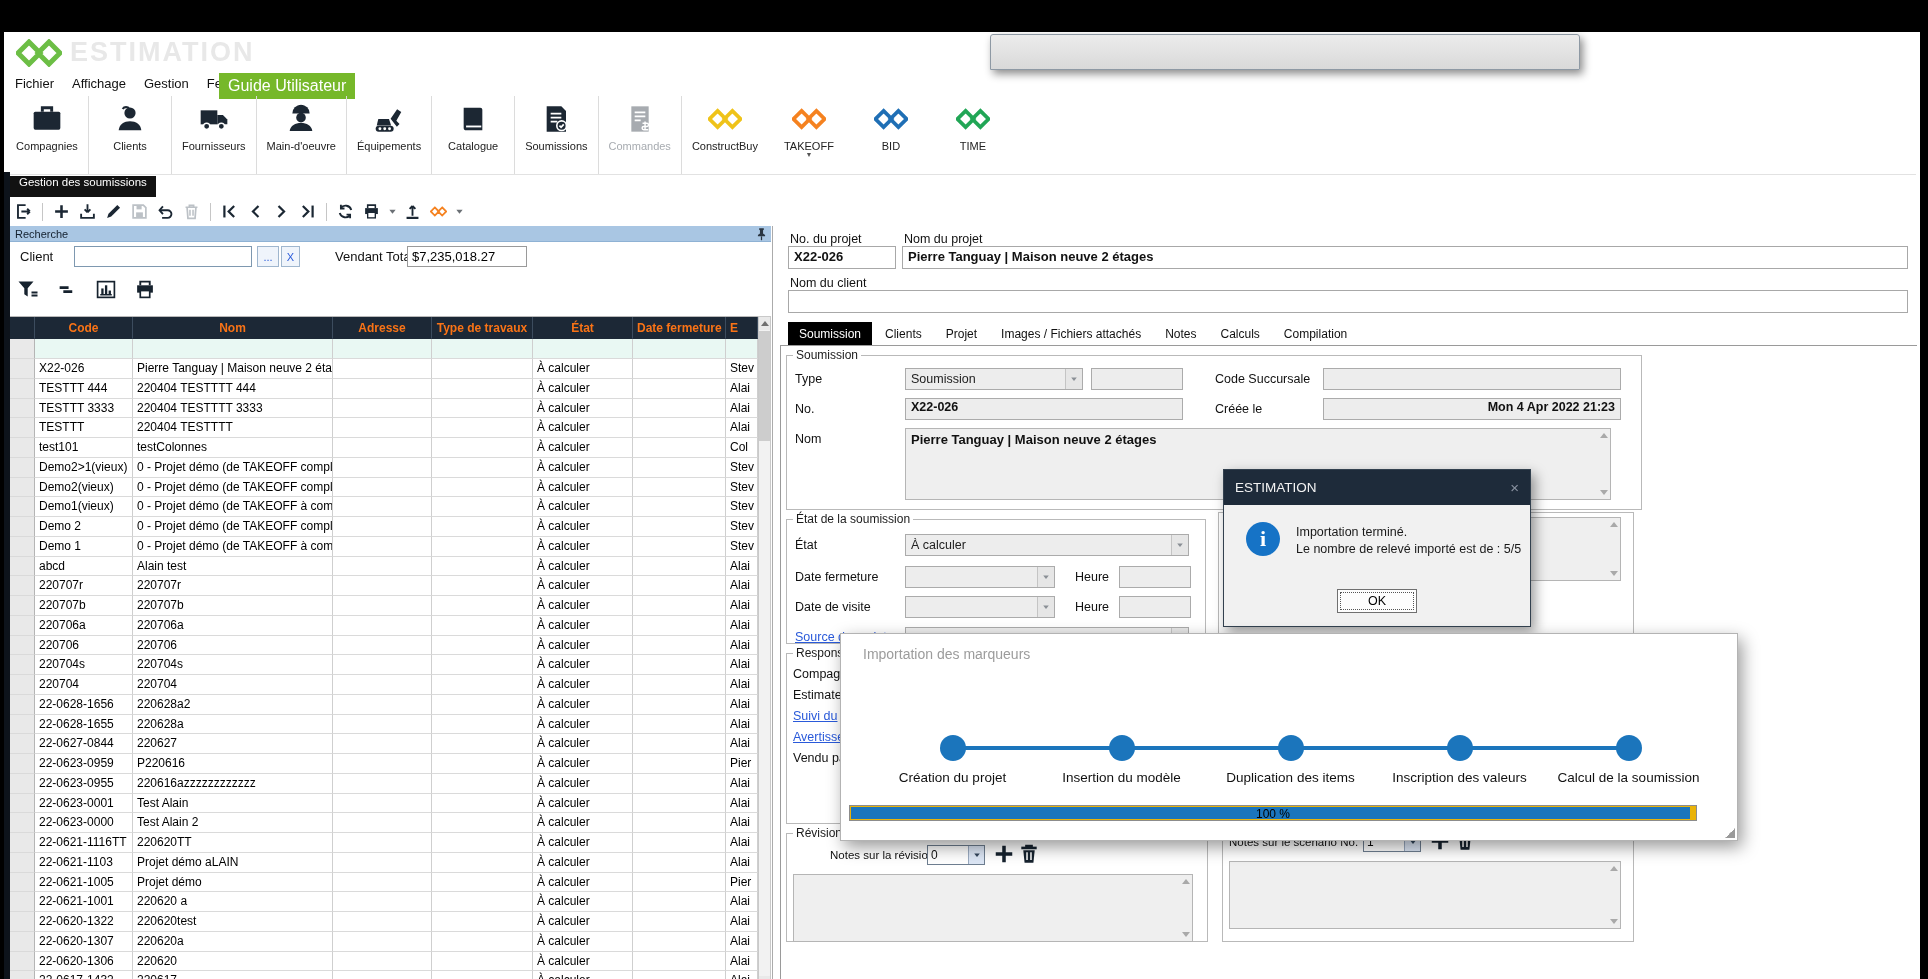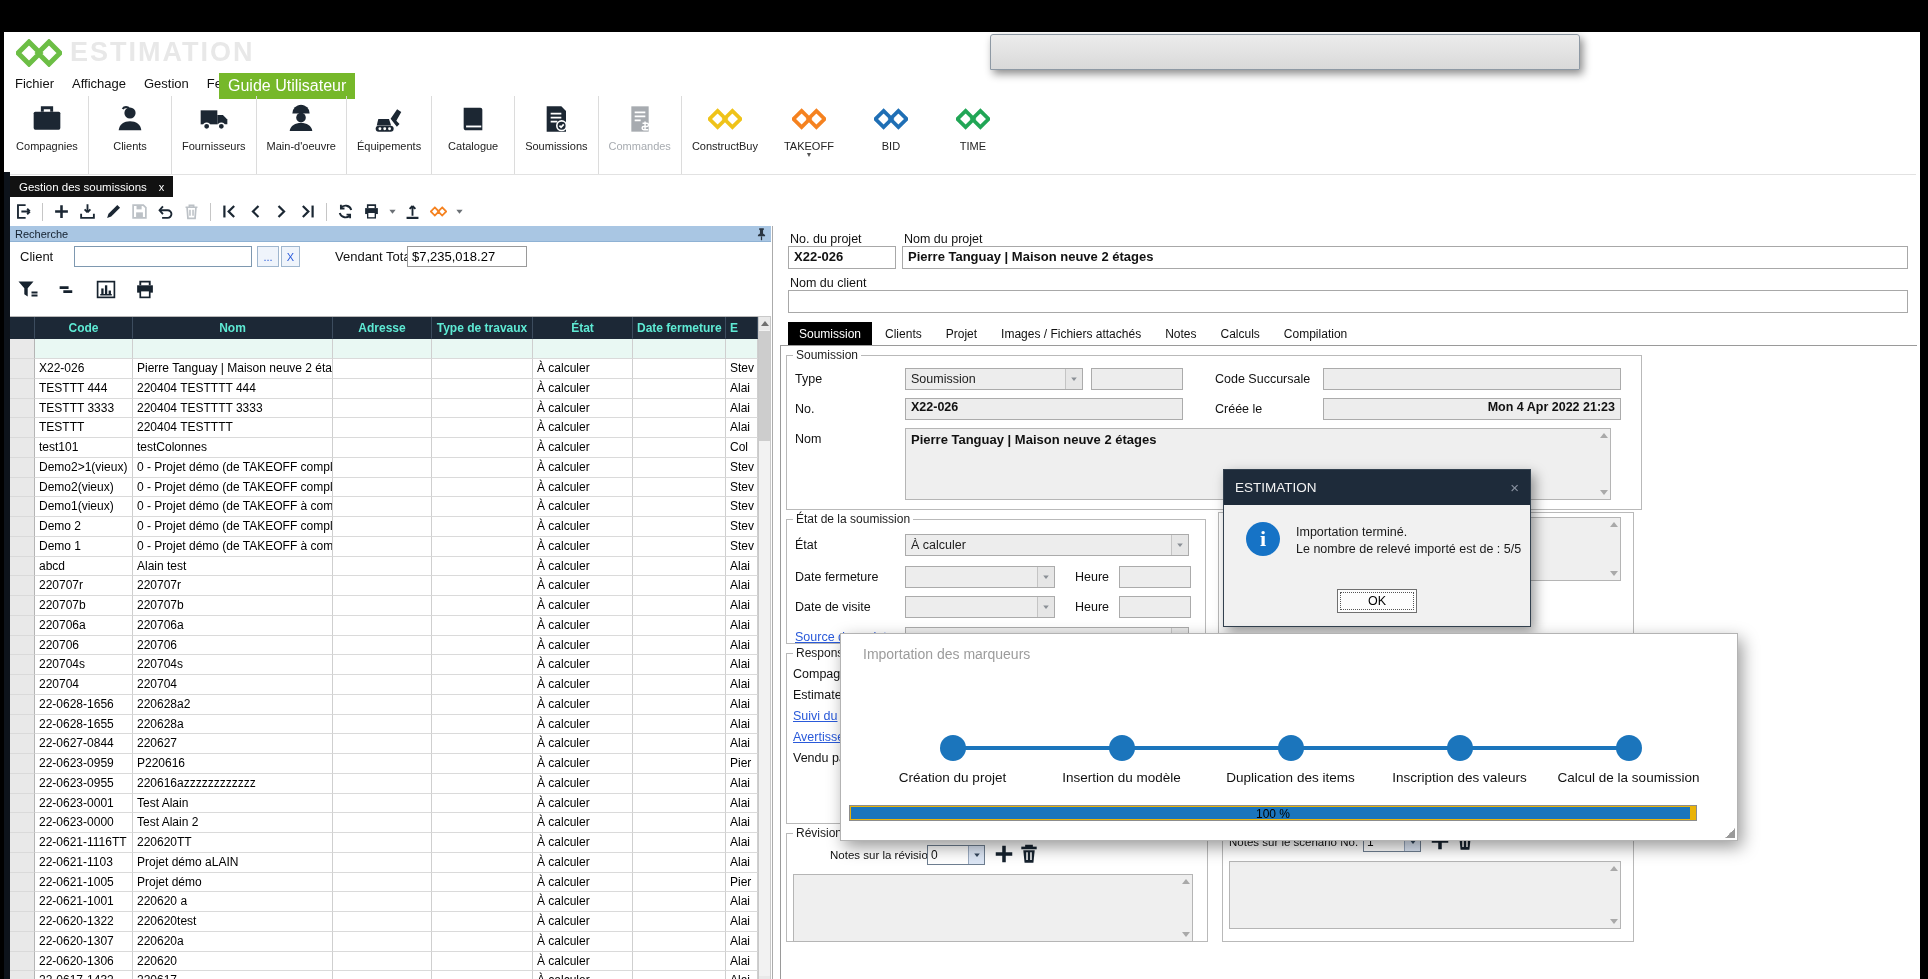--- a/index.html
+++ b/index.html
@@ -30,21 +30,21 @@
   .tb-icon .dia{width:40px;height:26px;}
   .tb-label{font-size:11px;color:#222;margin-top:4px;white-space:nowrap;}
   .tb-caret{font-size:7px;color:#555;line-height:6px;}
   .tb-item[data-tone="muted"] .tb-icon,.tb-item[data-tone="muted"] .tb-label{color:#A7ABB0;}
   .tb-item[data-tone="yellow"] .tb-icon{color:#EFC319;}
   .tb-item[data-tone="orange"] .tb-icon{color:#F58220;}
   .tb-item[data-tone="blue"] .tb-icon{color:#1F6FB5;}
   .tb-item[data-tone="green"] .tb-icon{color:#21A656;}
 
   
-  .doc-tab{left:6px;top:144px;height:21px;background:#121212;color:#fff;display:flex;align-items:center;gap:12px;padding:0 9px;font-size:11.5px;}
+  .doc-tab{left:6px;top:144px;height:21px;background:#121212;color:#fff;display:flex;align-items:center;gap:12px;padding:0 9px;font-size:11.5px;flex-direction:column;}
   .doc-tab .x{font-size:11px;cursor:default;}
   .sub-toolbar{left:6px;top:166px;height:27px;display:flex;align-items:center;gap:5px;padding-left:3px;color:#1B2733;}
   .stb-btn{width:21px;height:21px;display:flex;align-items:center;justify-content:center;}
   .stb-btn svg{width:17px;height:17px;}
   .stb-btn[data-name="separator-line"]{width:1px;height:18px;background:#C6C6C6;margin:0 3px;}
   .stb-btn[data-disabled="true"]{color:#BCC1C6;}
   .stb-btn[data-tone="orange"]{color:#F58220;}
   .stb-btn[data-name="caret-down-icon"]{width:10px;}
   .stb-btn[data-name="caret-down-icon"] svg{width:9px;height:9px;}
   .dark-strip{left:0;top:140px;width:6px;height:818px;background:#0D131B;}
@@ -59,21 +59,21 @@
   .mini-btn{position:absolute;height:21px;border:1px solid #9FB6CE;background:#EFF4FB;color:#2A5ADA;font-size:11px;display:flex;align-items:center;justify-content:center;box-sizing:border-box;}
   .filter-icons{position:absolute;left:6px;top:52px;display:flex;gap:15px;color:#16222E;align-items:center;}
   .filter-icons .fi{width:24px;height:23px;display:flex;align-items:center;justify-content:center;}
   .filter-icons svg{width:22px;height:21px;}
 
   
   .grid{position:absolute;left:0;top:90px;width:748px;height:674px;overflow:hidden;font-size:12px;border-top:1px solid #B9B9B9;}
   .trh,.trf,.tr{display:flex;width:748px;}
   .td{box-sizing:border-box;border-right:1px solid #CFCFCF;border-bottom:1px solid #DADADA;overflow:hidden;white-space:nowrap;padding:2px 4px 0;}
   .c0{width:25px;}.c1{width:98px;}.c2{width:200px;}.c3{width:99px;}.c4{width:101px;}.c5{width:100px;}.c6{width:93px;}.c7{width:32px;}
-  .trh{height:22px;background:#1C2836;color:#5eead4;font-weight:bold;}
+  .trh{height:22px;background:#1C2836;color:#f97316;font-weight:bold;}
   .trh .td{border-right:1px solid #3C4C5E;border-bottom:1px solid #1C2836;text-align:center;padding-top:4px;}
   .trh .td.c7{text-align:left;}
   .trf{height:20px;background:#E9F8F3;}
   .tr{height:19.75px;background:#fff;color:#000;}
   .sel{background:#E9E9E9;border-right:1px solid #B5B5B5;}
   .vscroll{position:absolute;left:748px;top:90px;width:13px;height:674px;background:#F2F2F2;border:1px solid #C9C9C9;box-sizing:border-box;}
   .vs-btn{position:absolute;left:0;width:11px;height:13px;background:#E9E9E9;color:#6F6F6F;display:flex;align-items:center;justify-content:center;}
   .vs-thumb{position:absolute;left:0;top:14px;width:11px;height:110px;background:#CDCDCD;}
   .tri{width:0;height:0;border-left:4px solid transparent;border-right:4px solid transparent;}
   .tri.up{border-bottom:5px solid #6F6F6F;}

